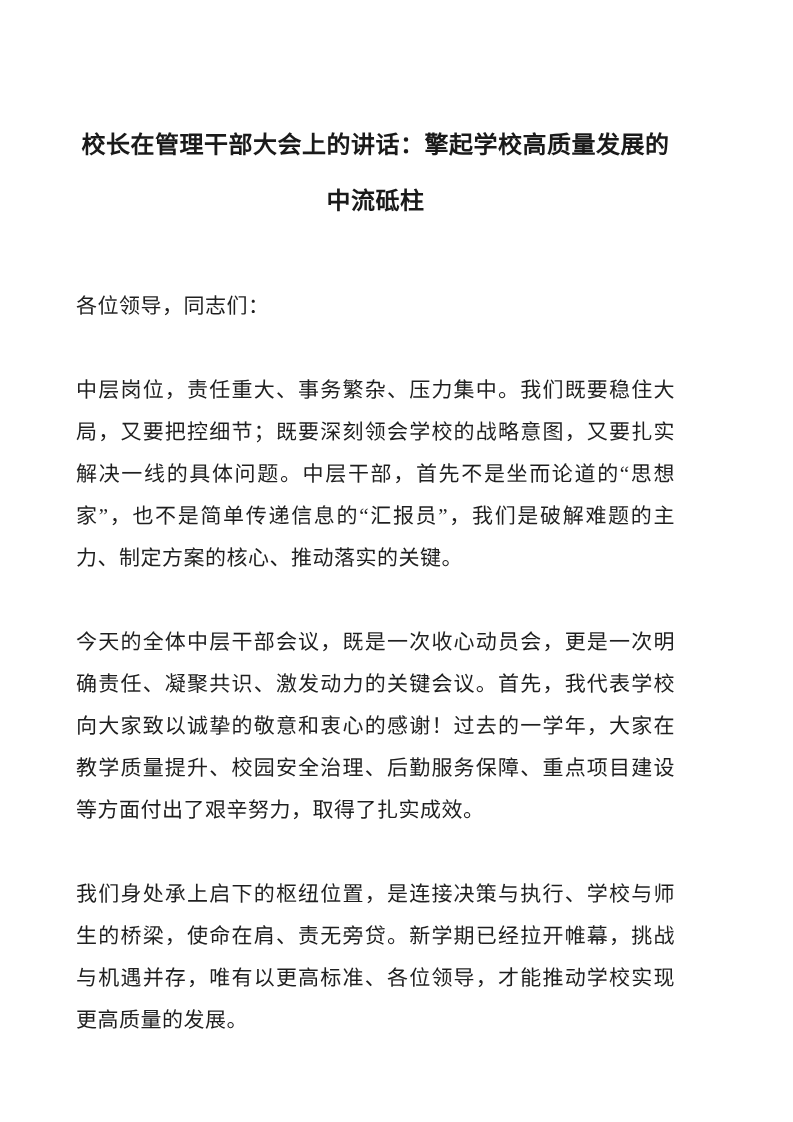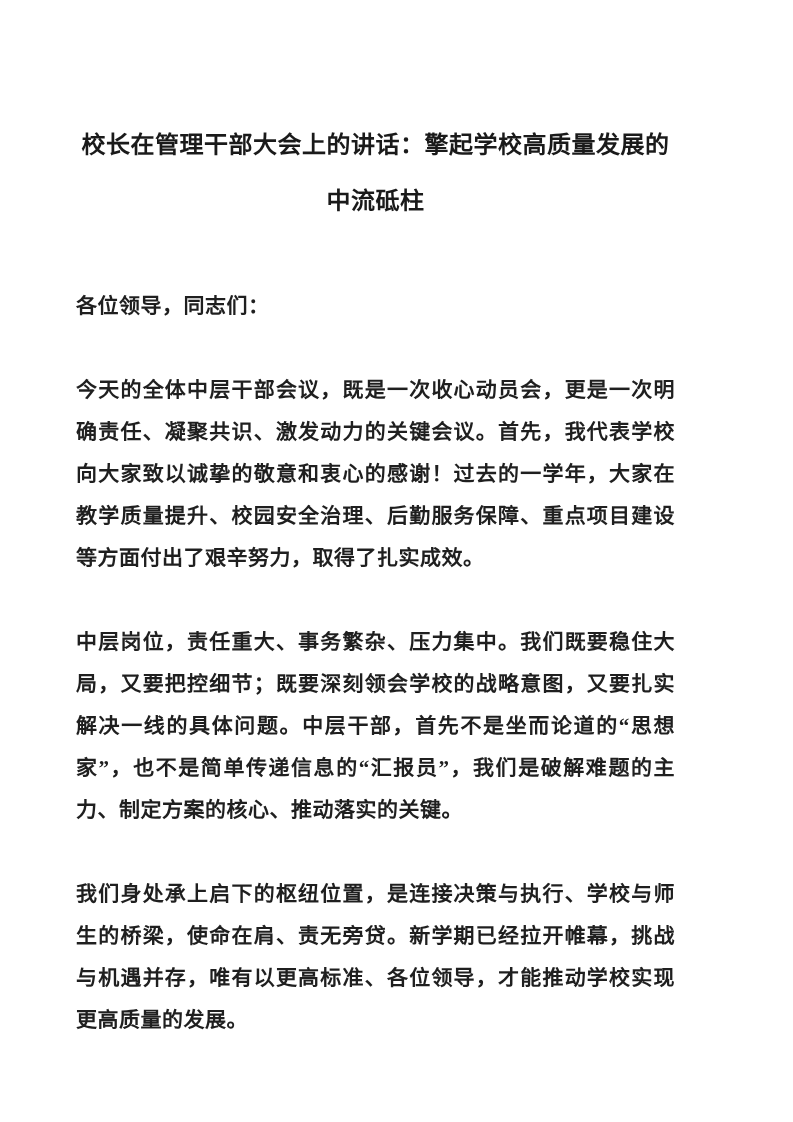--- a/index.html
+++ b/index.html
@@ -32,32 +32,31 @@
   }
   .doc-greeting,
   .doc-para {
     margin: 0 0 42px 0;
     font-size: 21px;
     line-height: 42px;
     text-align: justify;
     text-align-last: left;
     letter-spacing: 0.5px;
     color: #1f1f1f;
-    font-weight: bold;
   }
   .doc-greeting {
     text-align: left;
   }
 </style>
 </head>
 <body>
 
 <div class="page">
   <h1 class="doc-title">校长在管理干部大会上的讲话：擎起学校高质量发展的中流砥柱</h1>
 
   <p class="doc-greeting">各位领导，同志们：</p>
 
+  <p class="doc-para">中层岗位，责任重大、事务繁杂、压力集中。我们既要稳住大局，又要把控细节；既要深刻领会学校的战略意图，又要扎实解决一线的具体问题。中层干部，首先不是坐而论道的“思想家”，也不是简单传递信息的“汇报员”，我们是破解难题的主力、制定方案的核心、推动落实的关键。</p>
+
   <p class="doc-para">今天的全体中层干部会议，既是一次收心动员会，更是一次明确责任、凝聚共识、激发动力的关键会议。首先，我代表学校向大家致以诚挚的敬意和衷心的感谢！过去的一学年，大家在教学质量提升、校园安全治理、后勤服务保障、重点项目建设等方面付出了艰辛努力，取得了扎实成效。</p>
-
-  <p class="doc-para">中层岗位，责任重大、事务繁杂、压力集中。我们既要稳住大局，又要把控细节；既要深刻领会学校的战略意图，又要扎实解决一线的具体问题。中层干部，首先不是坐而论道的“思想家”，也不是简单传递信息的“汇报员”，我们是破解难题的主力、制定方案的核心、推动落实的关键。</p>
 
   <p class="doc-para">我们身处承上启下的枢纽位置，是连接决策与执行、学校与师生的桥梁，使命在肩、责无旁贷。新学期已经拉开帷幕，挑战与机遇并存，唯有以更高标准、各位领导，才能推动学校实现更高质量的发展。</p>
 </div>
 
 </body></html>

